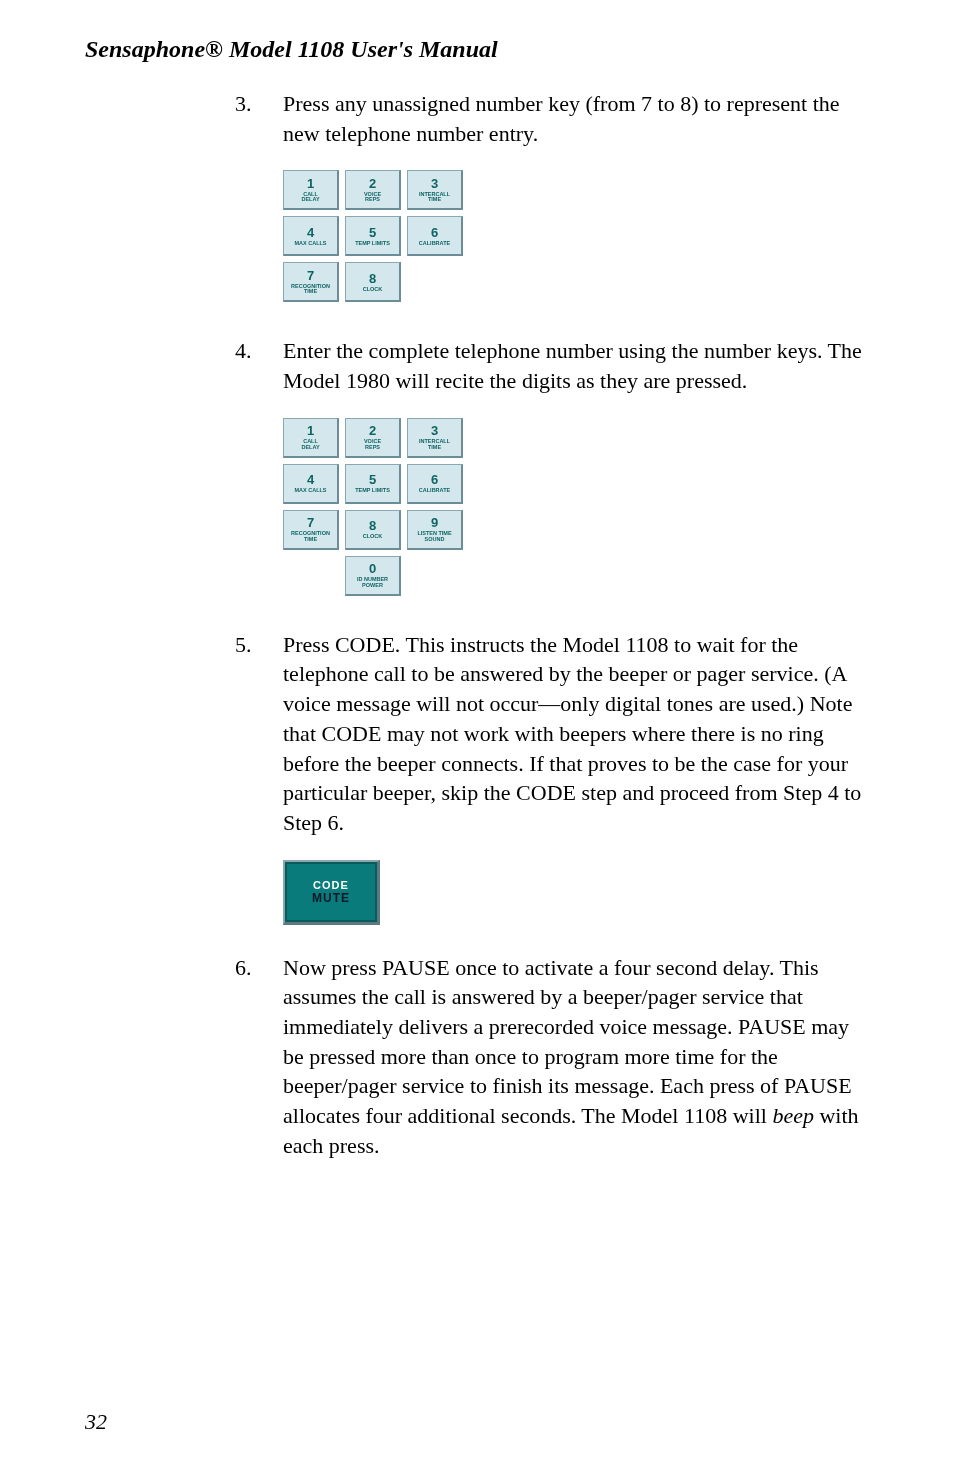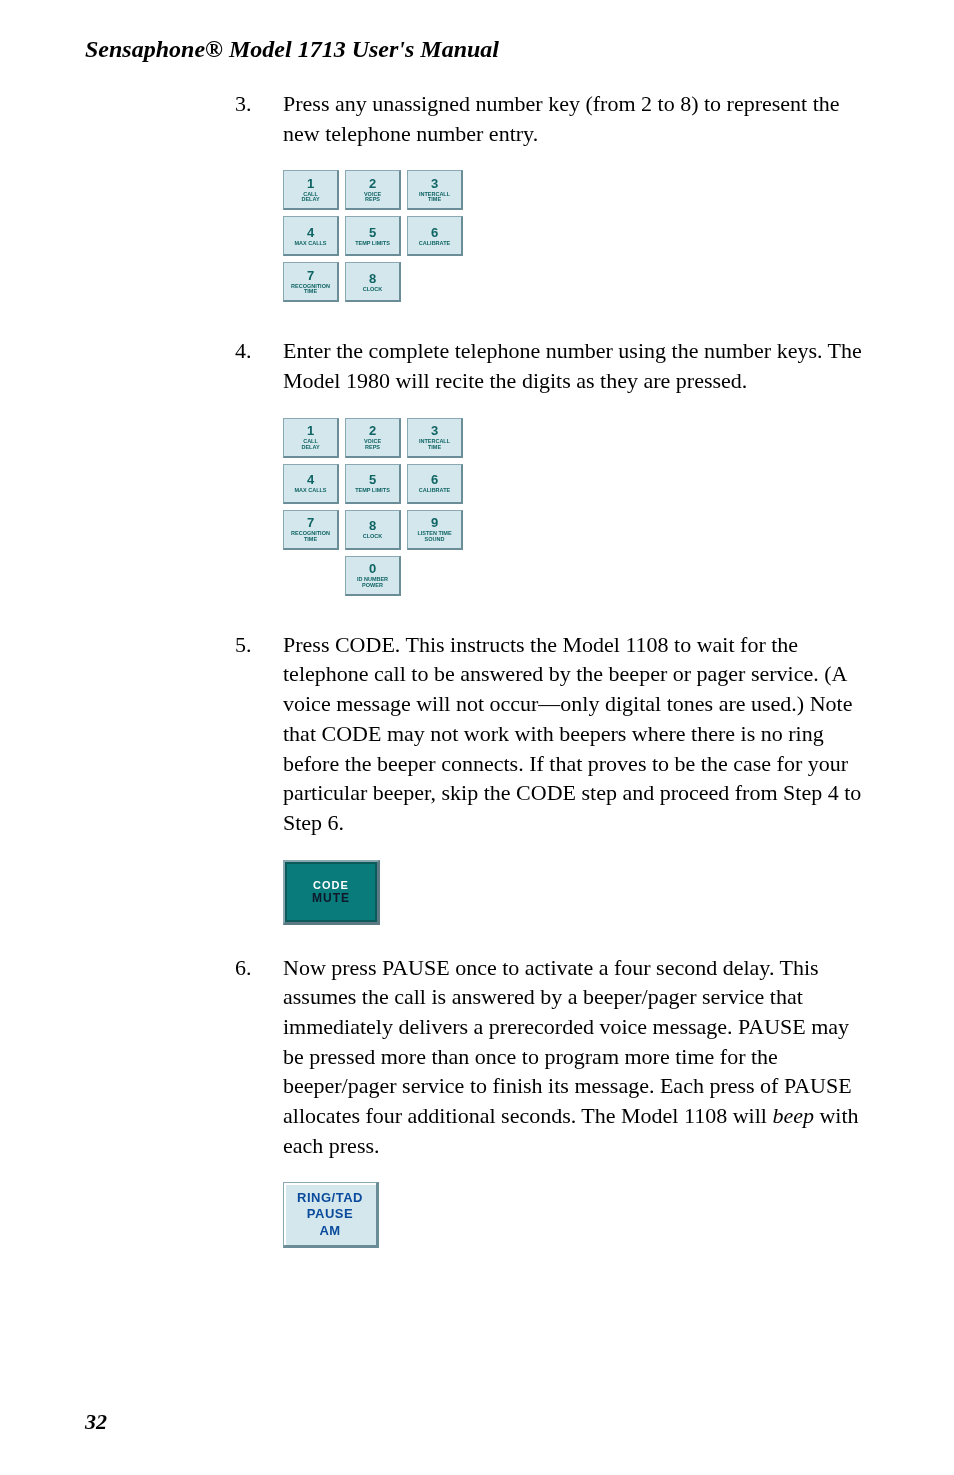--- a/index.html
+++ b/index.html
@@ -132,35 +132,35 @@
     font-size: 13px;
     line-height: 1.25;
     letter-spacing: 0.5px;
   }
 
   .page-num {
     position: absolute;
     left: 85px;
     bottom: 40px;
     font-style: italic;
-    font-weight: bold;
+    font-weight: normal;
     font-size: 22px;
   }
 </style>
 </head>
 <body>
 
 <div class="page">
-  <div class="running-head">Sensaphone® Model 1713 User's Manual</div>
+  <div class="running-head">Sensaphone® Model 1108 User's Manual</div>
 
   <div class="content">
 
     <div class="step">
       <div class="step-num">3.</div>
-      <div class="step-body">Press any unassigned number key (from 2 to 8) to represent the new telephone number entry.</div>
+      <div class="step-body">Press any unassigned number key (from 7 to 8) to represent the new telephone number entry.</div>
     </div>
 
     <div class="keypad">
       <div class="key">
           <span class="num">1</span>
           <span class="lbl">CALL
 DELAY</span>
         </div>
       <div class="key">
           <span class="num">2</span>
@@ -260,22 +260,17 @@
       <span class="line2">MUTE</span>
     </div>
 
     <div class="step">
       <div class="step-num">6.</div>
       <div class="step-body">
         <span>Now press PAUSE once to activate a four second delay. This assumes the call is answered by a beeper/pager service that immediately delivers a prerecorded voice message. PAUSE may be pressed more than once to program more time for the beeper/pager service to finish its message. Each press of PAUSE allocates four additional seconds. The Model 1108 will </span><em>beep</em><span> with each press.</span>
       </div>
     </div>
 
-    <div class="ringbutton">
-      <span>RING/TAD</span>
-      <span>PAUSE</span>
-      <span>AM</span>
-    </div>
 
   </div>
 </div>
 
 <div class="page-num">32</div>
 
 </body></html>

